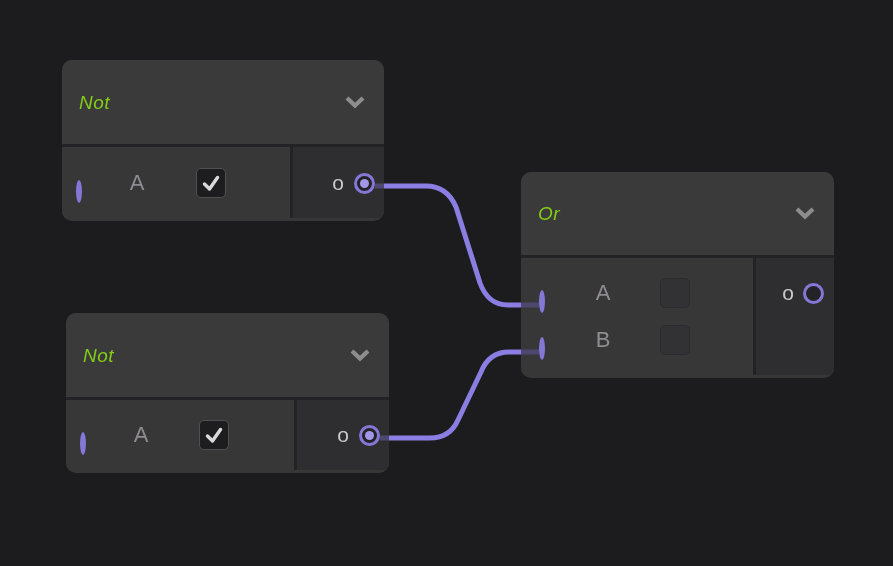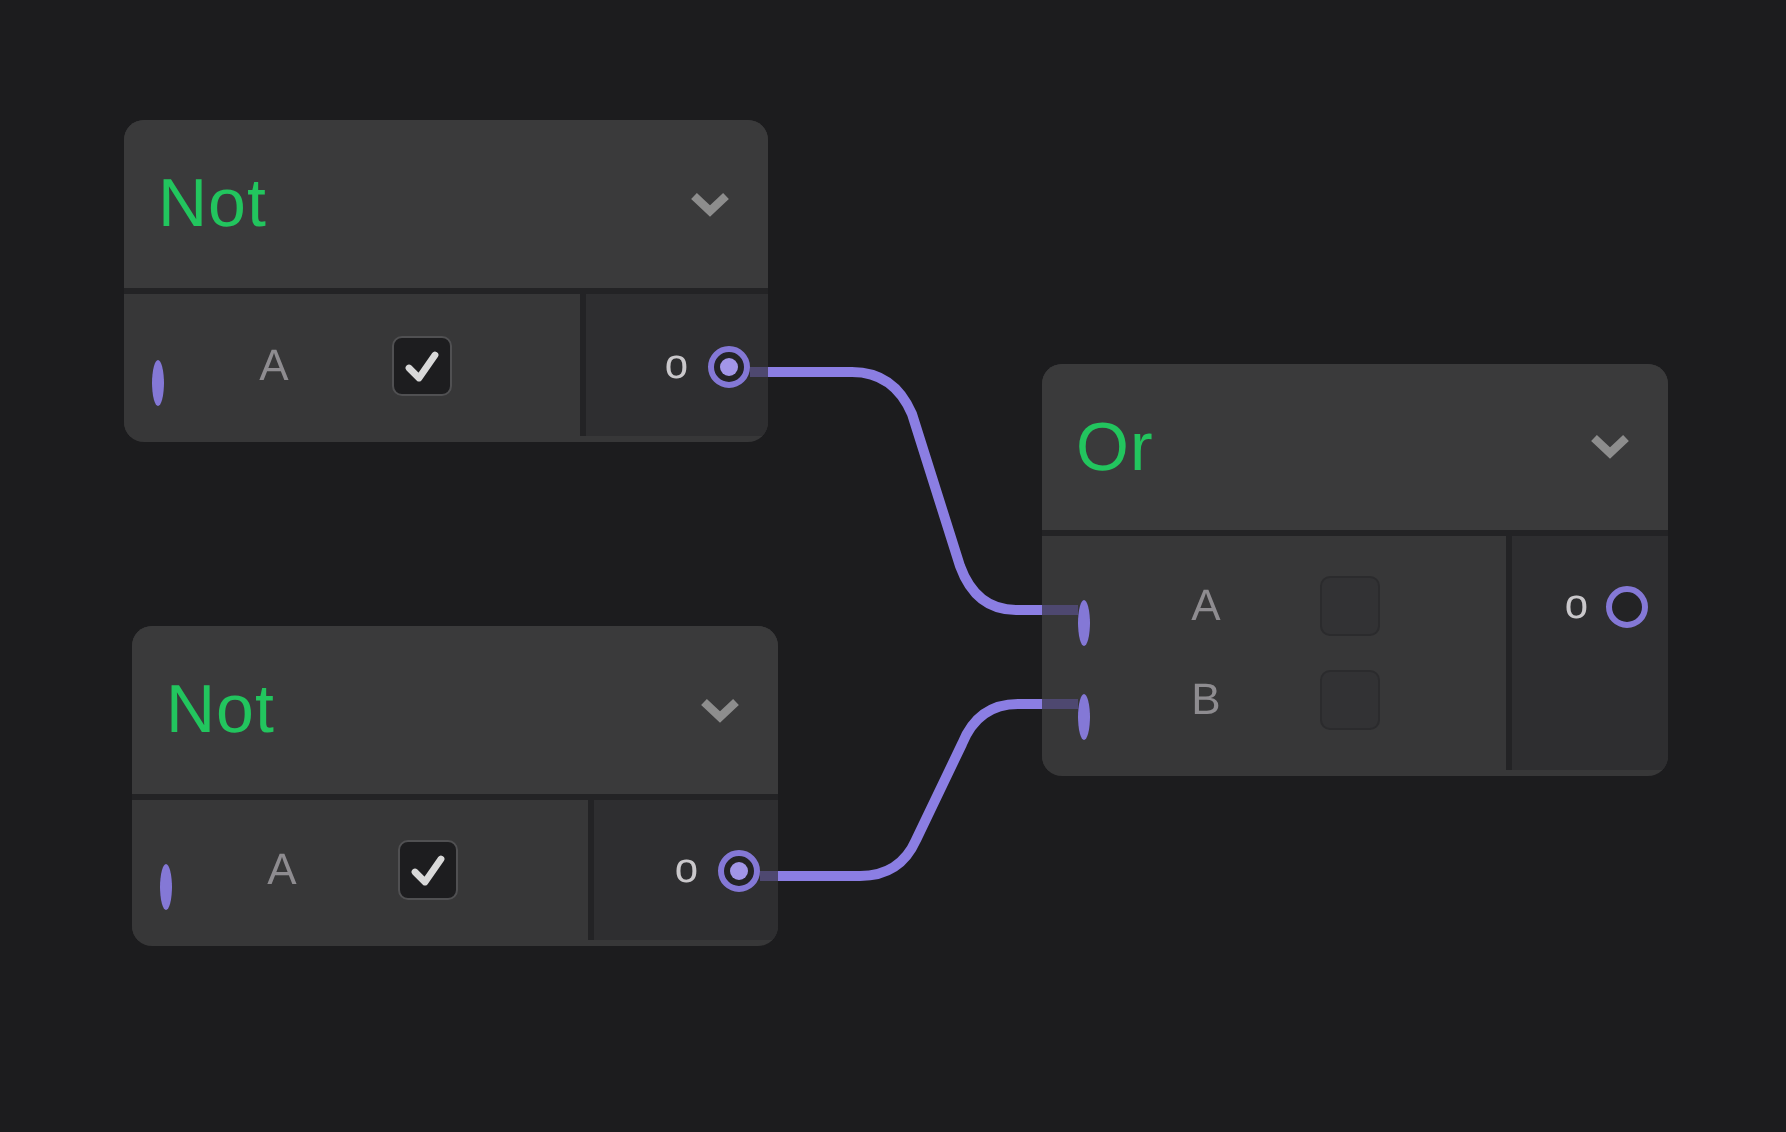--- a/index.html
+++ b/index.html
@@ -21,22 +21,23 @@
     background:#373738;
   }
   .node-header {
     background:#3a3a3b;
     border-bottom:3px solid #232325;
     display:flex; align-items:center; justify-content:space-between;
     padding:0 19px 0 17px;
     box-sizing:border-box;
   }
   .node-title {
-    color:#22c55e; font-size:34px; line-height:1;
+    color:#84cc16; font-size:19px; line-height:1;
     letter-spacing:0.5px;
+    font-style:italic;
   }
   .chev { display:flex; align-items:center; }
   .node-body { position:relative; display:flex; }
   .in-section { position:relative; background:#373738; height:100%; }
   .v-divider { width:3px; background:#232325; height:100%; }
   .out-section { position:relative; background:#2e2e30; height:100%; flex:1; }
   .row { position:absolute; left:0; right:0; height:40px; }
   .row > * { position:absolute; top:50%; transform:translateY(-50%); }
   .port {
     width:21px; height:21px; box-sizing:border-box;
@@ -70,21 +71,21 @@
 
   #node-not-2 { left:66px;  top:313px; width:323px; height:160px; }
   #node-not-2 .node-header { height:87px; }
   #node-not-2 .node-body   { height:70px; }
   #node-not-2 .in-section  { width:228px; }
   #node-not-2 .row { top:15px; }
   #node-not-2 .port-in  { left:14px; }
   #node-not-2 .port-label { left:65px; }
   #node-not-2 .checkbox { left:133px; }
 
-  #node-or-1  { left:521px; top:182px; width:313px; height:206px; }
+  #node-or-1  { left:521px; top:172px; width:313px; height:206px; }
   #node-or-1 .node-header { height:86px; }
   #node-or-1 .node-body   { height:117px; }
   #node-or-1 .in-section  { width:232px; }
   #node-or-1 .row-a { top:15px; }
   #node-or-1 .row-b { top:62px; }
   #node-or-1 .row-out { top:15px; }
   #node-or-1 .port-in  { left:18px; }
   #node-or-1 .port-label { left:72px; }
   #node-or-1 .value-square { left:139px; }
 

